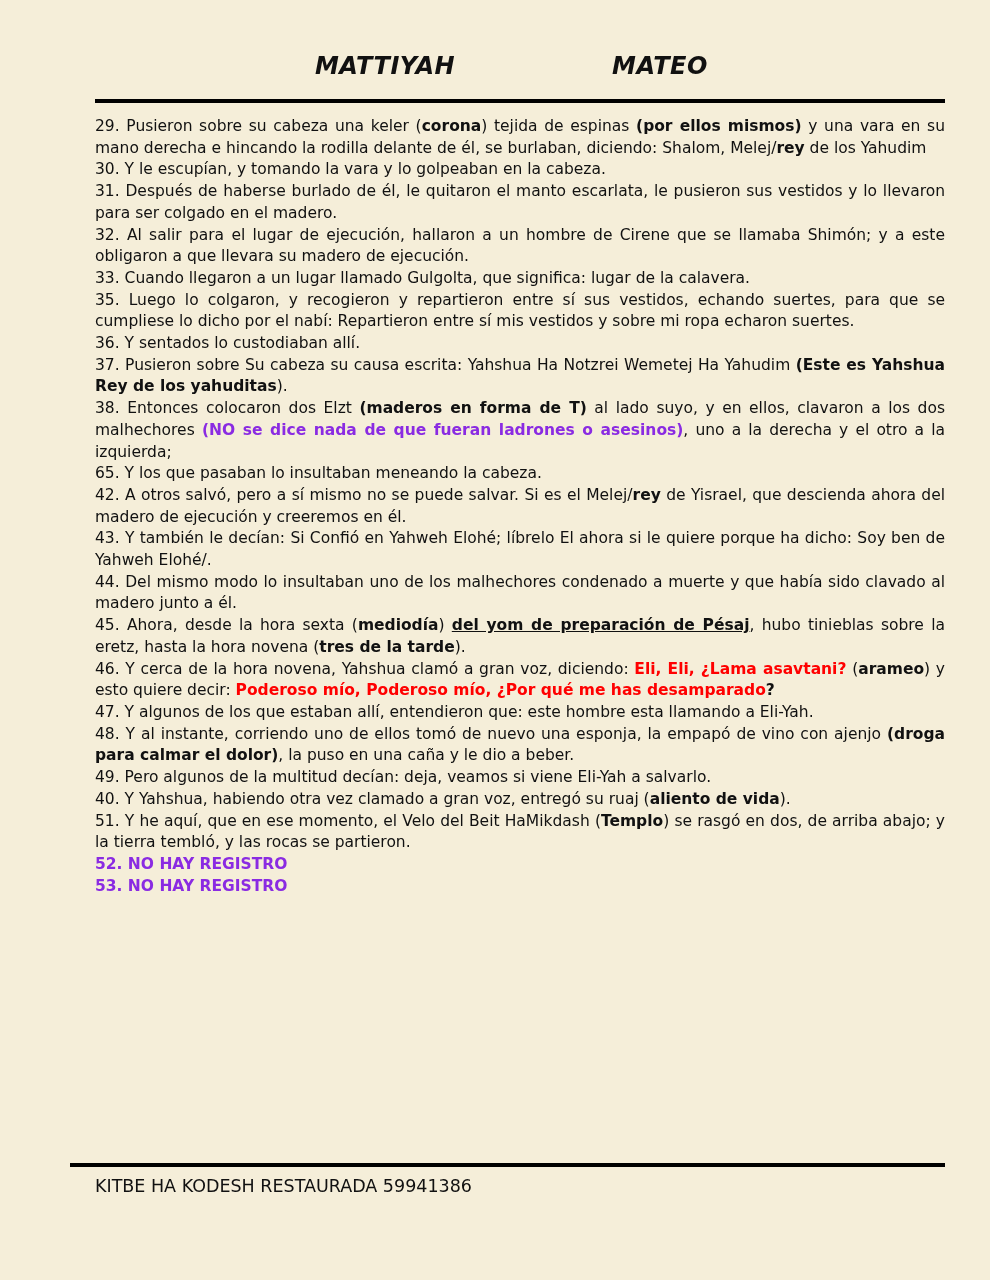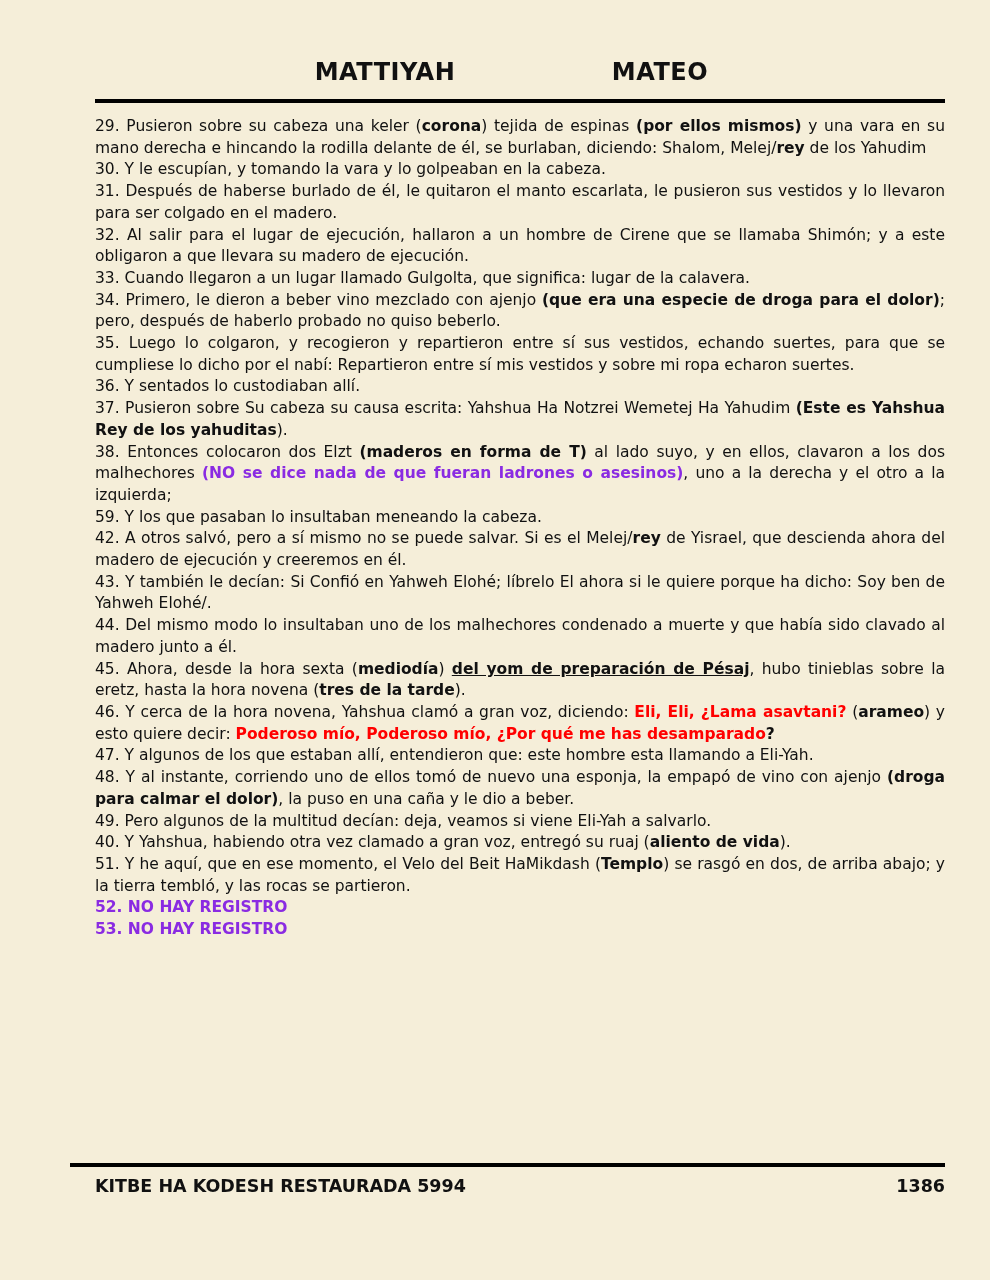--- a/index.html
+++ b/index.html
@@ -12,24 +12,25 @@
     width: 990px;
     height: 1280px;
     margin: 0 auto;
     background: var(--bg, #f5eed9);
     font-family: "DejaVu Sans", sans-serif;
     color: var(--fg, #111111);
     overflow: hidden;
   }
   .header {
     position: absolute;
-    top: 58px;
+    top: 52px;
     left: 95px;
     width: 850px;
     height: 34px;
+    font-style: italic;
   }
   .header .title {
     position: absolute;
     top: 0;
     transform: translateX(-50%);
     font-weight: bold;
     font-size: 24px;
     letter-spacing: 0.5px;
     white-space: nowrap;
   }
@@ -68,22 +69,22 @@
     width: 875px;
     height: 4px;
     background: var(--rule, #000000);
   }
   .footer {
     position: absolute;
     top: 1176px;
     left: 95px;
     width: 850px;
     display: flex;
-    justify-content: space-between;
-    font-weight: 700;
+    justify-content: flex-start;
+    font-weight: 400;
     font-size: 17.5px;
   }
 </style>
 </head>
 <body>
 
 <div class="page" style="--bg: #f5eed9; --fg: #111111; --rule: #000000; --purple: #8a2be2; --red: #ff0000;">
 
   <div class="header">
     <span class="title title-left">MATTIYAH</span>
@@ -91,26 +92,25 @@
   </div>
 
   <div class="header-rule"></div>
 
   <div class="body-text">
       <p class="verse"><span class="seg-n">29. Pusieron sobre su cabeza una keler (</span><span class="seg-b">corona</span><span class="seg-n">) tejida de espinas </span><span class="seg-b">(por ellos mismos)</span><span class="seg-n"> y una vara en su mano derecha e hincando la rodilla delante de él, se burlaban, diciendo: Shalom, Melej/</span><span class="seg-b">rey</span><span class="seg-n"> de los Yahudim</span></p>
       <p class="verse"><span class="seg-n">30. Y le escupían, y tomando la vara y lo golpeaban en la cabeza.</span></p>
       <p class="verse"><span class="seg-n">31. Después de haberse burlado de él, le quitaron el manto escarlata, le pusieron sus vestidos y lo llevaron para ser colgado en el madero.</span></p>
       <p class="verse"><span class="seg-n">32. Al salir para el lugar de ejecución, hallaron a un hombre de Cirene que se llamaba Shimón; y a este obligaron a que llevara su madero de ejecución.</span></p>
       <p class="verse"><span class="seg-n">33. Cuando llegaron a un lugar llamado Gulgolta, que significa: lugar de la calavera.</span></p>
-      <p class="verse"><span class="seg-n">34. Primero, le dieron a beber vino mezclado con ajenjo </span><span class="seg-b">(que era una especie de droga para el dolor)</span><span class="seg-n">; pero, después de haberlo probado no quiso beberlo.</span></p>
       <p class="verse"><span class="seg-n">35. Luego lo colgaron, y recogieron y repartieron entre sí sus vestidos, echando suertes, para que se cumpliese lo dicho por el nabí: Repartieron entre sí mis vestidos y sobre mi ropa echaron suertes.</span></p>
       <p class="verse"><span class="seg-n">36. Y sentados lo custodiaban allí.</span></p>
       <p class="verse"><span class="seg-n">37. Pusieron sobre Su cabeza su causa escrita: Yahshua Ha Notzrei Wemetej Ha Yahudim </span><span class="seg-b">(Este es Yahshua Rey de los yahuditas</span><span class="seg-n">).</span></p>
       <p class="verse"><span class="seg-n">38. Entonces colocaron dos Elzt </span><span class="seg-b">(maderos en forma de T)</span><span class="seg-n"> al lado suyo, y en ellos, clavaron a los dos malhechores </span><span class="seg-p">(NO se dice nada de que fueran ladrones o asesinos)</span><span class="seg-n">, uno a la derecha y el otro a la izquierda;</span></p>
-      <p class="verse"><span class="seg-n">59. Y los que pasaban lo insultaban meneando la cabeza.</span></p>
+      <p class="verse"><span class="seg-n">65. Y los que pasaban lo insultaban meneando la cabeza.</span></p>
       <p class="verse"><span class="seg-n">42. A otros salvó, pero a sí mismo no se puede salvar. Si es el Melej/</span><span class="seg-b">rey</span><span class="seg-n">  de Yisrael, que descienda ahora del madero de ejecución y creeremos en él.</span></p>
       <p class="verse"><span class="seg-n">43. Y también le decían: Si Confió en Yahweh Elohé; líbrelo El ahora si le quiere porque ha dicho: Soy ben de  Yahweh Elohé/.</span></p>
       <p class="verse"><span class="seg-n">44. Del mismo modo lo insultaban uno de los malhechores condenado a muerte y que había sido clavado al madero junto a él.</span></p>
       <p class="verse"><span class="seg-n">45. Ahora, desde la hora sexta (</span><span class="seg-b">mediodía</span><span class="seg-n">) </span><span class="seg-bu">del yom de preparación de Pésaj</span><span class="seg-n">, hubo tinieblas sobre la eretz, hasta la hora novena (</span><span class="seg-b">tres de la tarde</span><span class="seg-n">).</span></p>
       <p class="verse"><span class="seg-n">46. Y cerca de la hora novena, Yahshua clamó a gran voz, diciendo: </span><span class="seg-r">Eli, Eli, ¿Lama asavtani?</span><span class="seg-n"> (</span><span class="seg-b">arameo</span><span class="seg-n">) y esto quiere decir: </span><span class="seg-r">Poderoso mío, Poderoso mío, ¿Por qué me has desamparado</span><span class="seg-b">?</span></p>
       <p class="verse"><span class="seg-n">47. Y algunos de los que estaban allí, entendieron que: este hombre esta llamando a Eli-Yah.</span></p>
       <p class="verse"><span class="seg-n">48. Y al instante, corriendo uno de ellos tomó de nuevo una esponja, la empapó de vino con ajenjo </span><span class="seg-b">(droga para calmar el dolor)</span><span class="seg-n">, la puso en una caña y le dio a beber.</span></p>
       <p class="verse"><span class="seg-n">49. Pero algunos de la multitud decían: deja, veamos si viene Eli-Yah a salvarlo.</span></p>
       <p class="verse"><span class="seg-n">40. Y Yahshua, habiendo otra vez clamado a gran voz, entregó su ruaj (</span><span class="seg-b">aliento de vida</span><span class="seg-n">).</span></p>
       <p class="verse"><span class="seg-n">51.  Y he aquí, que en ese momento, el Velo del Beit HaMikdash (</span><span class="seg-b">Templo</span><span class="seg-n">) se rasgó en dos, de arriba abajo; y la tierra tembló, y las rocas se partieron.</span></p>

